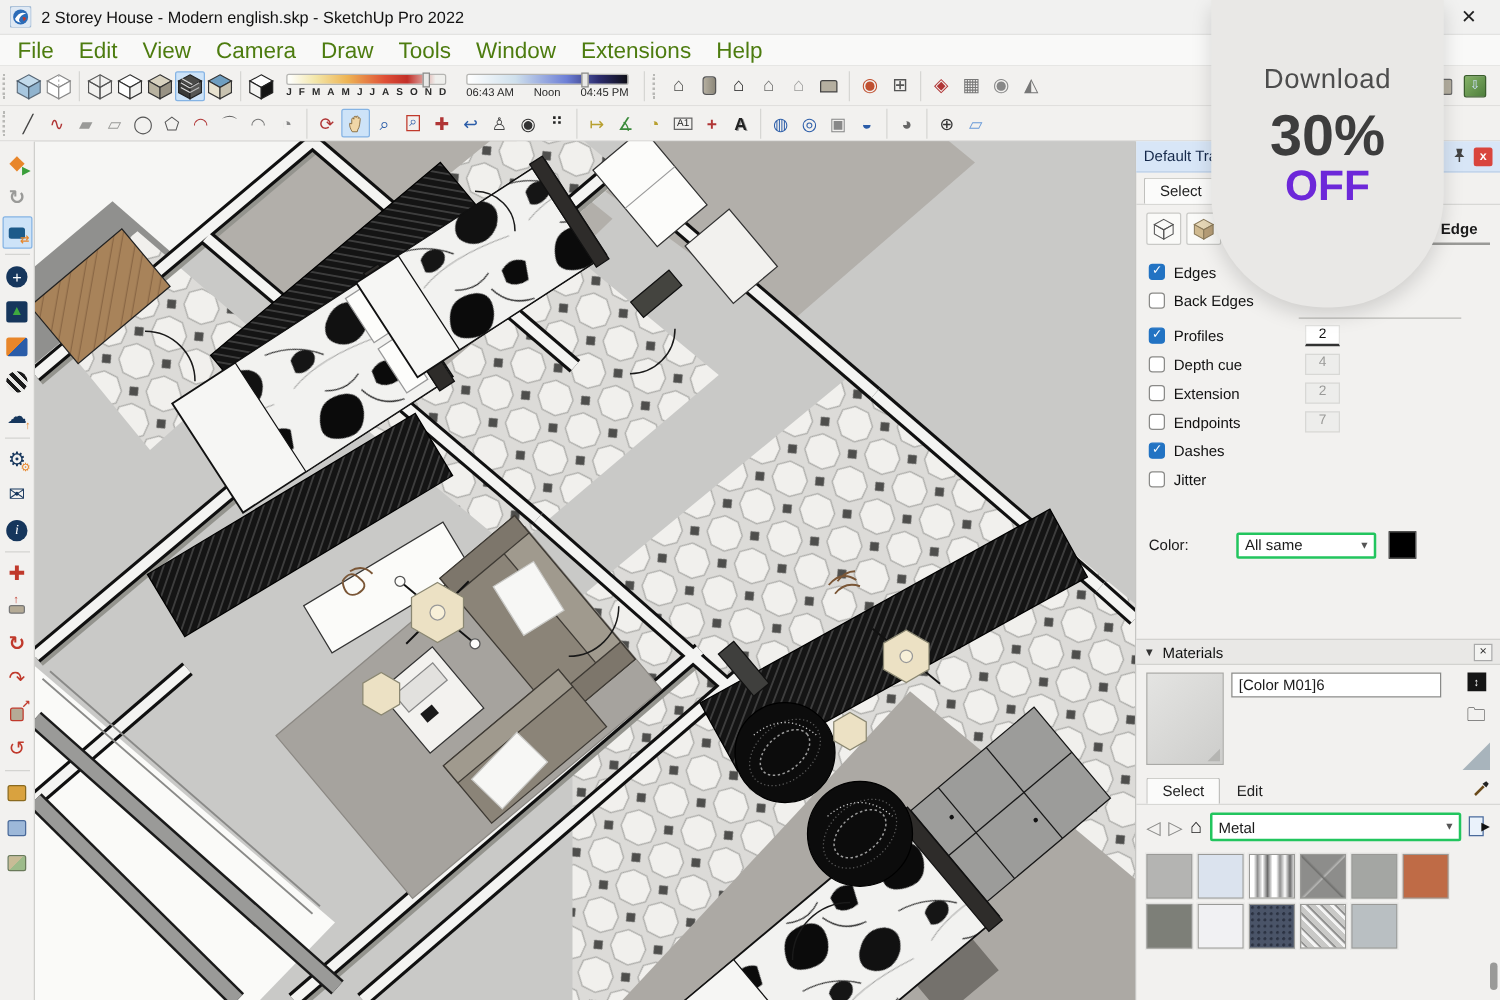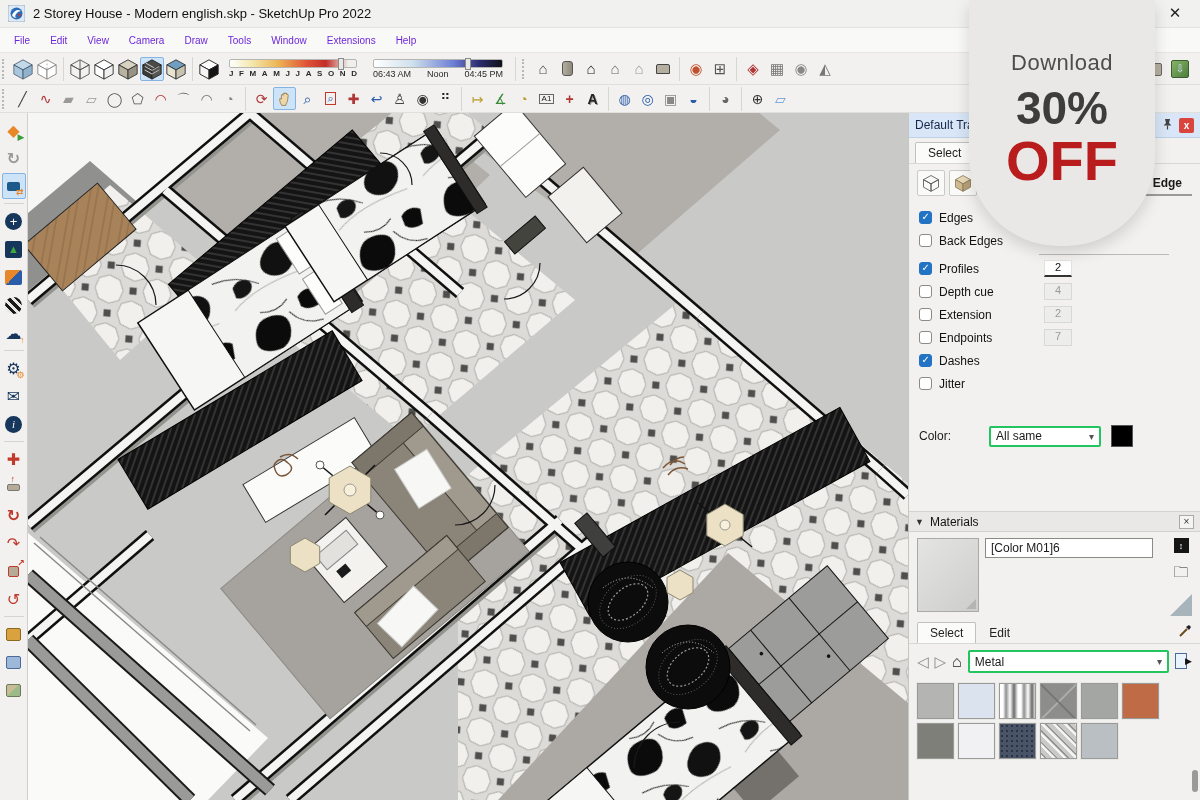--- a/index.html
+++ b/index.html
@@ -8,21 +8,21 @@
   .window { position:relative; width:1200px; height:800px; background:#f2f1ef; }
 
   
   .titlebar { height:28px; background:#f1f1f0; display:flex; align-items:center; padding:0 8px; border-bottom:1px solid #e3e3e1; }
   .titlebar .logo { width:17px; height:17px; margin-right:8px; }
   .titlebar .title { font-size:13px; color:#111; }
   .titlebar .close { position:absolute; right:14px; top:4px; font-size:15px; color:#222; width:22px; text-align:center; cursor:default; }
 
   
   .menubar { height:25px; background:#f9f9f8; display:flex; align-items:center; gap:0; border-bottom:1px solid #e6e6e4; padding-left:4px; }
-  .menubar span { padding:3px 10px; font-size:10px; color:#6d28d9; }
+  .menubar span { padding:3px 10px; font-size:18px; color:#4d7c0f; }
 
   
   .tbar { background:#f2f1ef; display:flex; align-items:center; position:relative; border-bottom:1px solid #e0dfdd; }
   .row1 { height:32px; }
   .row2 { height:28px; }
   .grip { width:5px; height:20px; border-left:2px dotted #b8b8b5; margin:0 4px 0 2px; }
   .sep { width:1px; height:24px; background:#d6d6d3; margin:0 4px; }
   .ic { width:24px; height:24px; display:flex; align-items:center; justify-content:center; font-size:15px; line-height:1; border-radius:2px; }
   .row2 .ic { width:23px; height:23px; font-size:14px; }
   .ic.active { background:#cde3f8; border:1px solid #84b3e4; }
@@ -104,21 +104,21 @@
   .sw.x4 { background-image:linear-gradient(45deg,transparent 46%,#6f6f6d 48%,transparent 52%),linear-gradient(-45deg,transparent 46%,#b5b5b3 48%,transparent 52%); }
   .sw.dots9 { background-image:radial-gradient(circle at 2px 2px,#2b3242 1px,transparent 1.4px); background-size:5px 5px; }
   .scrollthumb { position:absolute; right:2px; bottom:8px; width:6px; height:22px; background:#9a9a98; border-radius:3px; }
 
   
   .promo { position:absolute; left:969px; top:0; width:186px; height:246px; background:#e9e8e6;
     border-radius:0 0 90px 90px; z-index:60; text-align:center; box-shadow:0 6px 16px rgba(0,0,0,.15); }
   .promo .l1 { margin-top:50px; font-size:22px; color:#4d4d4d; letter-spacing:.5px; }
   .promo .l2 { font-size:20px; color:#4d4d4d; margin-top:2px; }
   .promo .big { font-size:46px; font-weight:bold; color:#3d3d3d; line-height:1.05; margin-top:8px; }
-  .promo .big2 { font-size:56px; font-weight:bold; color:#b91c1c; line-height:1.05; }
+  .promo .big2 { font-size:34px; font-weight:bold; color:#6d28d9; line-height:1.05; }
 </style>
 </head>
 <body>
 
 <div class="window">
 
   <div class="titlebar">
     <svg class="logo" viewBox="0 0 17 17">
         <rect x="0" y="0" width="17" height="17" rx="2" fill="#dfe9f4" stroke="#9ab4d0" stroke-width="1"></rect>
         <circle cx="8.5" cy="8.5" r="6" fill="#2b6cb8"></circle>

